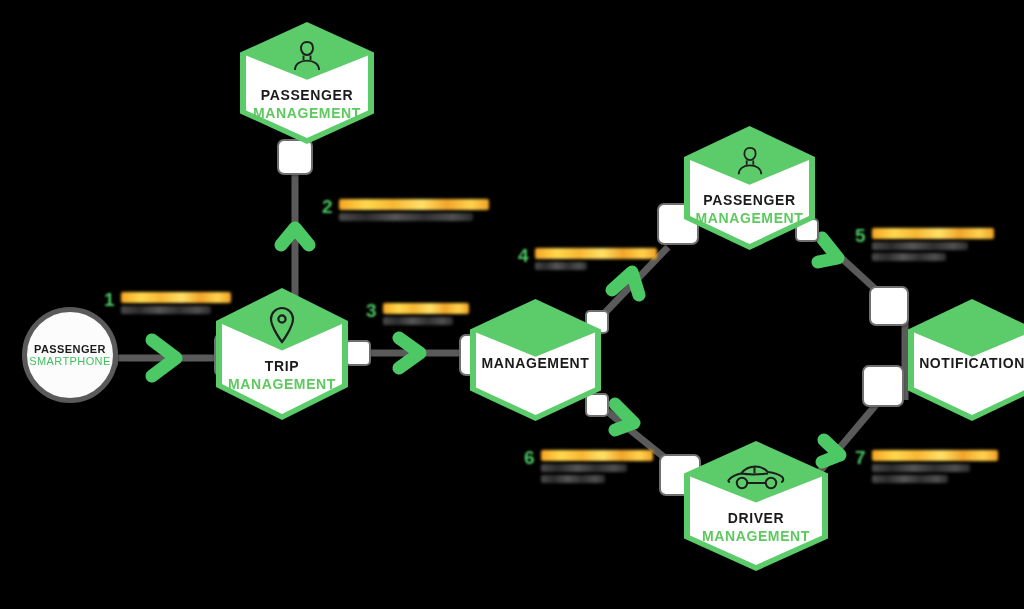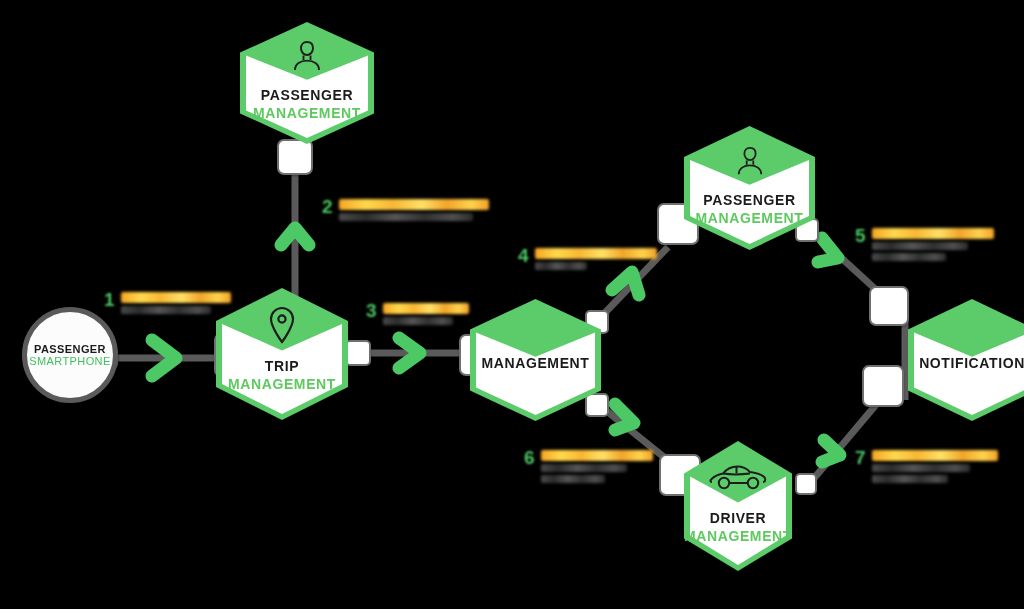--- a/index.html
+++ b/index.html
@@ -189,21 +189,21 @@
         <path d="M4 31c0-6 5.4-9.4 12-9.4S28 25 28 31" fill="none" stroke="#1e1e1e" stroke-width="1.9"></path>
         <path d="M12.5 16.5v4.6M19.5 16.5v4.6" stroke="#1e1e1e" stroke-width="1.9" fill="none"></path>
       </svg>
     </div>
     <div class="txt">
       <div class="t1">PASSENGER</div>
       <div class="t2">MANAGEMENT</div>
     </div>
   </div>
 
-  <div class="hex" style="left:684px;top:441px;width:108px;height:130px;--grn:#5ccb6a;">
+  <div class="hex" style="left:684px;top:441px;width:144px;height:130px;--grn:#5ccb6a;">
     <div class="shell"></div>
     <div class="inner"></div>
     <div class="ico">
       <svg width="58" height="30" viewBox="0 0 58 30">
         <path d="M3 20c-1.4 0-2-1.3-1.2-2.2C4 15.4 9 12.6 14 11.6c3.4-4.2 8-7 14.3-7 5.6 0 9.6 2.2 12.6 5.4 6.7.7 11.6 2.6 14.3 5.1 1.6 1.5 1.4 4.9-1.2 4.9" fill="none" stroke="#1e1e1e" stroke-width="2"></path>
         <path d="M14 11.6c7 1 16 1.2 27 0" fill="none" stroke="#1e1e1e" stroke-width="2"></path>
         <path d="M27.5 4.8v6.6" fill="none" stroke="#1e1e1e" stroke-width="2"></path>
         <circle cx="15" cy="21" r="5.2" fill="none" stroke="#1e1e1e" stroke-width="2"></circle>
         <circle cx="44" cy="21" r="5.2" fill="none" stroke="#1e1e1e" stroke-width="2"></circle>
         <path d="M20.3 21h18.5" fill="none" stroke="#1e1e1e" stroke-width="2"></path>

